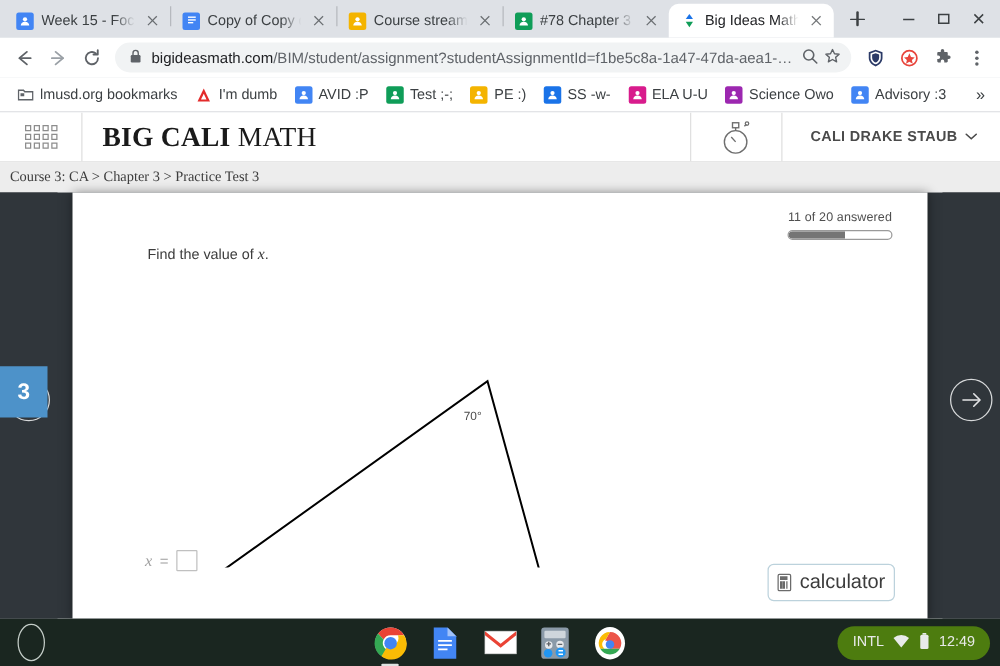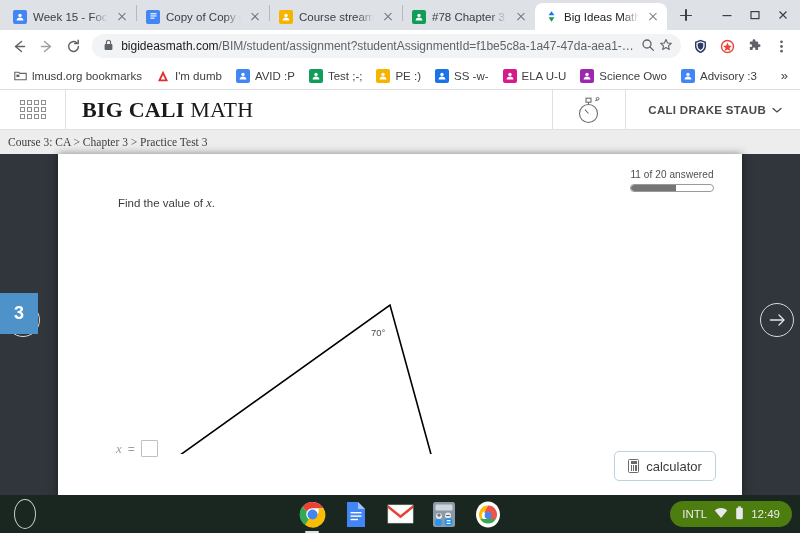--- a/index.html
+++ b/index.html
@@ -156,21 +156,21 @@
     font-family: "Liberation Serif", serif; font-style: italic; font-size: 13px; color: #9e9e9e;
   }
   .answer-row .eq { font-size: 12px; color: #9e9e9e; }
   .answer-box {
     width: 17px; height: 17px; border: 1.4px solid #c0c0c0; background: #fff; border-radius: 1px;
   }
   .calc-btn {
     position: absolute; right: 26px; bottom: 14px; width: 102px; height: 30px;
     border: 1px solid #bcd2dc; border-radius: 5px; background: #fff;
     display: flex; align-items: center; justify-content: center; gap: 7px;
-    font-size: 13px; color: #3c3c3c;
+    font-size: 16px; color: #3c3c3c;
   }
   .calc-glyph { width: 11px; height: 14px; border: 1.2px solid #6b6b6b; border-radius: 1.5px;
     display: flex; flex-direction: column; padding: 1.4px; gap: 1px; }
   .calc-glyph .scr { height: 3px; background: #6b6b6b; }
   .calc-glyph .keys { flex: 1; display: grid; grid-template-columns: 1fr 1fr 1fr;
     grid-template-rows: 1fr 1fr; gap: .8px; }
   .calc-glyph .keys i { background: #6b6b6b; display: block; }
 
   
   .shelf {

